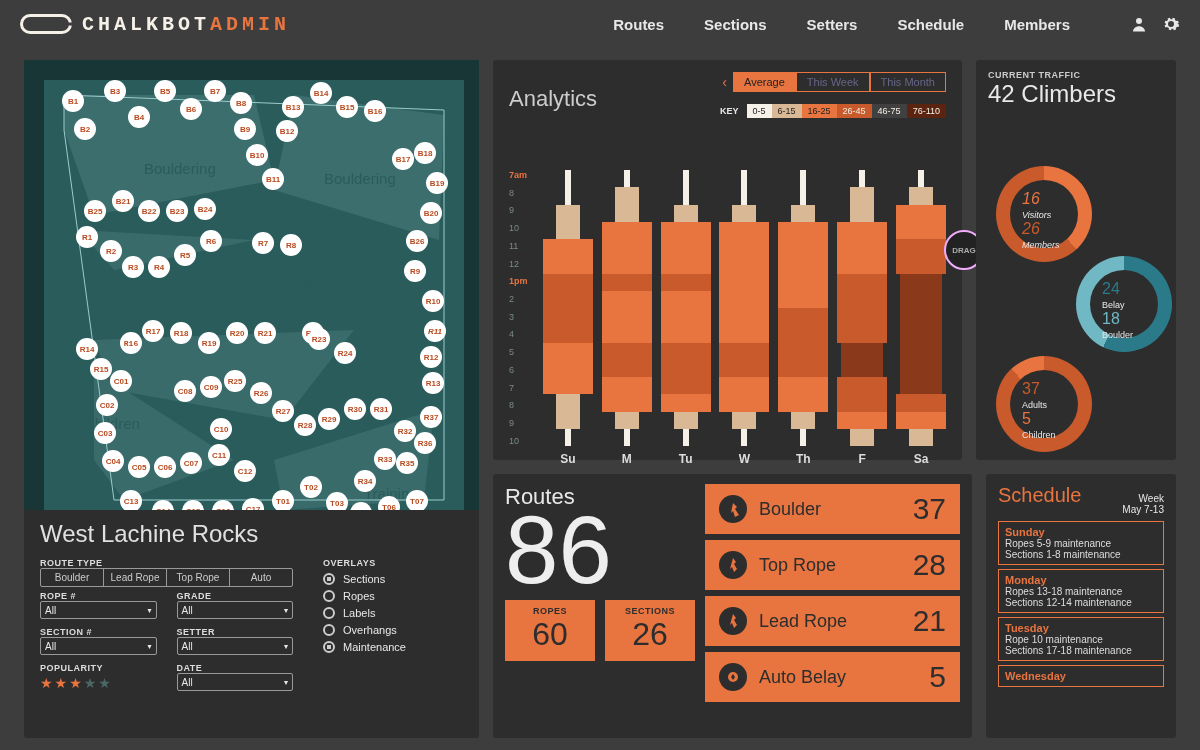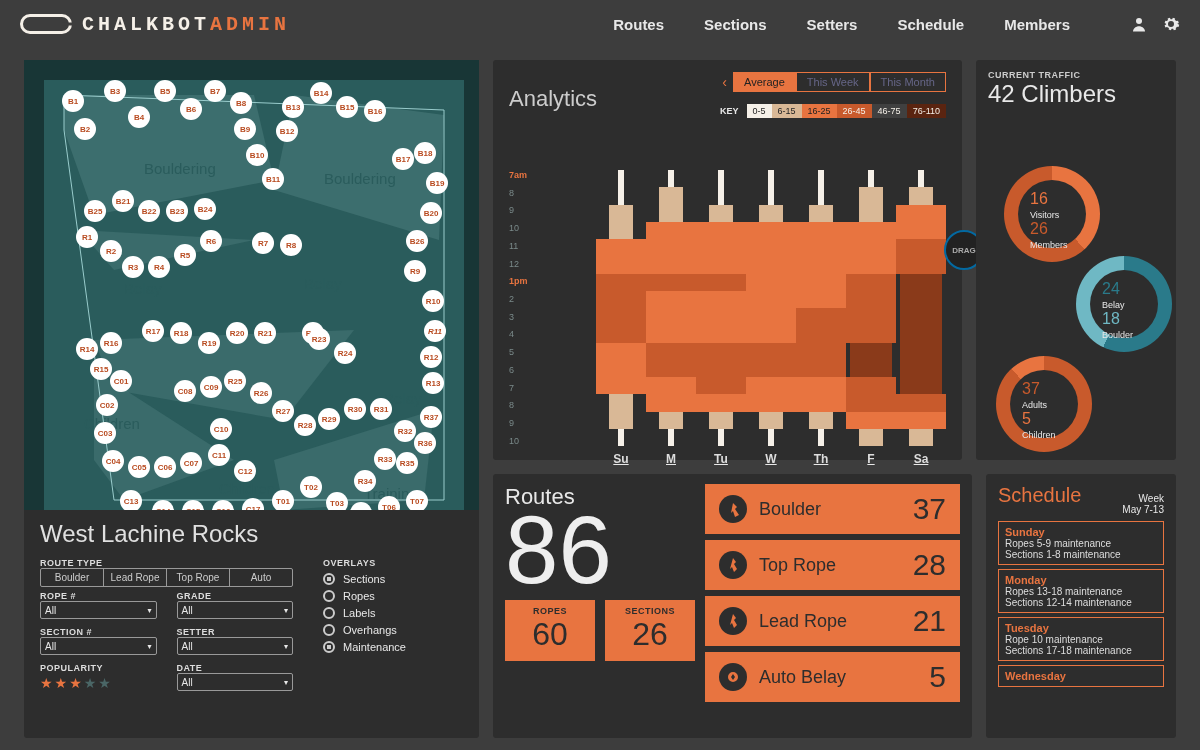--- a/index.html
+++ b/index.html
@@ -74,27 +74,27 @@
 .tabbar { position:absolute; top:12px; right:16px; display:flex; align-items:center; gap:6px; }
 .chevl { color:#e87440; font-size:14px; cursor:pointer; }
 .tab { font-size:11px; padding:3px 10px; border:1px solid #e87440; color:#668; cursor:pointer;}
 .tab.active { background:#e87440; color:#222; }
 .keybar { position:absolute; top:44px; right:16px; display:flex; align-items:center; gap:4px; font-size:9px;}
 .keybar .kl { font-weight:bold; margin-right:4px;}
 .kbox { padding:2px 6px; font-size:9px; color:#222;}
 .chart { position:relative; height:300px; margin-top:58px; display:flex; }
 .yaxis { width:34px; display:flex; flex-direction:column; justify-content:space-between; font-size:9px; color:#7a8a8a; padding-bottom:24px;}
 .yaxis .hl { color:#e87440; font-weight:bold; }
-.cols { flex:1; display:flex; justify-content:flex-end; position:relative;text-decoration:underline;}
+.cols { flex:1; display:flex; justify-content:space-between; position:relative;}
 .col { width:50px; display:flex; flex-direction:column; align-items:center; }
 .bars { width:100%; height:276px; position:relative; }
 .spine { position:absolute; left:50%; top:0; width:2px; height:100%; background:#6a7a7a; transform:translateX(-50%);}
 .seg { position:absolute; left:50%; transform:translateX(-50%);}
 .daylab { font-size:12px; color:#ddd; margin-top:6px; font-weight:600;}
-.drag-handle { position:absolute; right:-22px; top:170px; width:40px; height:40px; border:2px solid #0369a1; border-radius:50%; background:#222; display:flex; align-items:center; justify-content:center; font-size:8px; font-weight:bold; cursor:grab; color:#aaa;}
+.drag-handle { position:absolute; right:-22px; top:170px; width:40px; height:40px; border:2px solid #f0abfc; border-radius:50%; background:#222; display:flex; align-items:center; justify-content:center; font-size:8px; font-weight:bold; cursor:grab; color:#aaa;}
 
 .traffic { width: 200px; padding:10px 12px; }
 .tlab { font-size:9px; font-weight:bold; letter-spacing:0.5px; color:#ccc;}
 .tnum { font-size:24px; font-weight:300; }
 .donut-wrap { position:relative; margin-top:6px;}
 .donut { width:96px; height:96px; }
 .dtxt { position:absolute; font-size:11px; line-height:14px; }
 
 .bottom-right { display:flex; gap:14px; }
 .routes-panel { flex:1; display:flex; gap:10px; padding:10px 12px; }
@@ -207,21 +207,21 @@
           <div class="node" style="left: 176px; top: 170px;">R6</div>
           <div class="node" style="left: 228px; top: 172px;">R7</div>
           <div class="node" style="left: 256px; top: 174px;">R8</div>
           <div class="node" style="left: 380px; top: 200px;">R9</div>
           <div class="node" style="left: 398px; top: 230px;">R10</div>
           <div class="node" style="left: 400px; top: 260px; font-style: italic;">R11</div>
           <div class="node" style="left: 396px; top: 286px;">R12</div>
           <div class="node" style="left: 398px; top: 312px;">R13</div>
           <div class="node" style="left: 52px; top: 278px;">R14</div>
           <div class="node" style="left: 66px; top: 298px;">R15</div>
-          <div class="node" style="left: 76px; top: 272px;">R16</div>
+          <div class="node" style="left: 96px; top: 272px; font-family: Liberation Mono, monospace;">R16</div>
           <div class="node" style="left: 118px; top: 260px;">R17</div>
           <div class="node" style="left: 146px; top: 262px;">R18</div>
           <div class="node" style="left: 174px; top: 272px;">R19</div>
           <div class="node" style="left: 202px; top: 262px;">R20</div>
           <div class="node" style="left: 230px; top: 262px;">R21</div>
           <div class="node" style="left: 258px; top: 262px; margin-left: 20px;">R22</div>
           <div class="node" style="left: 284px; top: 268px;">R23</div>
           <div class="node" style="left: 310px; top: 282px;">R24</div>
           <div class="node" style="left: 200px; top: 310px;">R25</div>
           <div class="node" style="left: 226px; top: 322px;">R26</div>
@@ -489,21 +489,21 @@
               <div class="daylab">Sa</div>
             </div>
           </div>
       </div>
       <div class="drag-handle">DRAG</div>
     </div>
     <div class="panel traffic" style="position: relative;">
       <div class="tlab">CURRENT TRAFFIC</div>
       <div class="tnum">42 Climbers</div>
       <div id="rings">
-          <div class="donut-wrap" style="position: absolute; left: 28px; top: 100px;">
+          <div class="donut-wrap" style="position: absolute; left: 20px; top: 100px; font-style: italic;">
             <div class="donut" style="border-radius:50%;background:conic-gradient(#e87440 0 137.14285714285714deg, #c85a2c 137.14285714285714deg 360deg);">
               <div style="position:absolute;inset:14px;background:#2d2d2d;border-radius:50%;"></div>
             </div>
   <div class="dtxt" style="left:26px;top:26px;"><span style="color:#e87440;font-size:16px;">16</span><br><span style="font-size:9px;">Visitors</span><br><span style="color:#c85a2c;font-size:16px;">26</span><br><span style="font-size:9px;">Members</span></div>
           </div>
           <div class="donut-wrap" style="position: absolute; left: 100px; top: 190px;">
             <div class="donut" style="border-radius:50%;background:conic-gradient(#2a7a8a 0 205.7142857142857deg, #6fb8c4 205.7142857142857deg 360deg);">
               <div style="position:absolute;inset:14px;background:#2d2d2d;border-radius:50%;"></div>
             </div>
   <div class="dtxt" style="left:26px;top:26px;"><span style="color:#2a7a8a;font-size:16px;">24</span><br><span style="font-size:9px;">Belay</span><br><span style="color:#6fb8c4;font-size:16px;">18</span><br><span style="font-size:9px;">Boulder</span></div>

